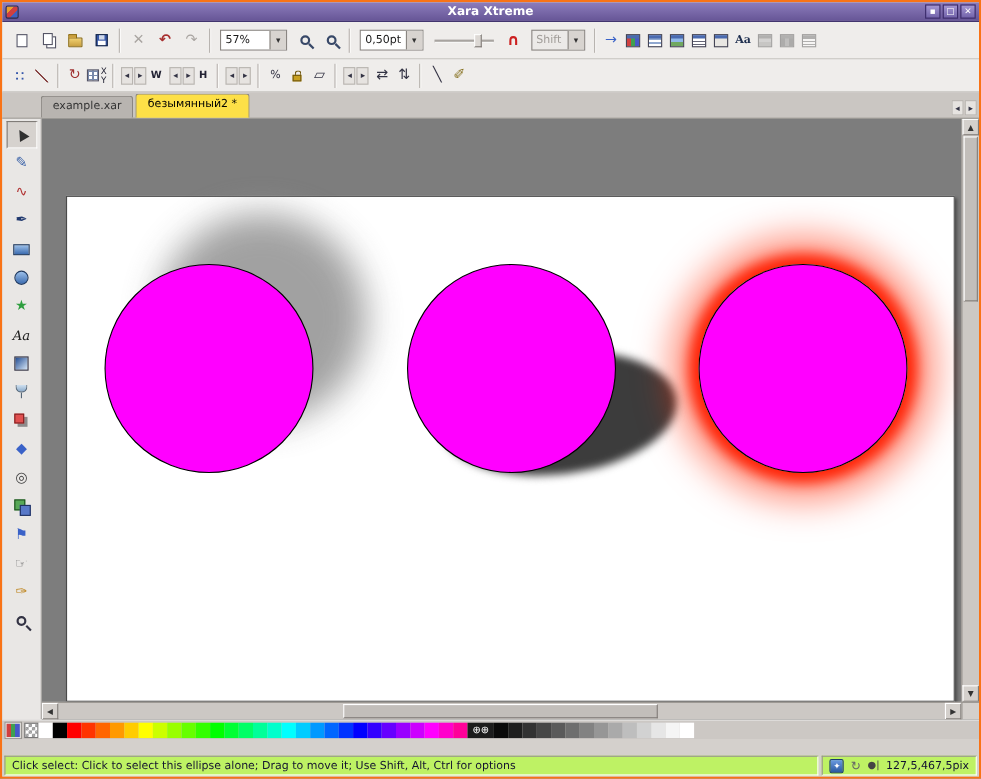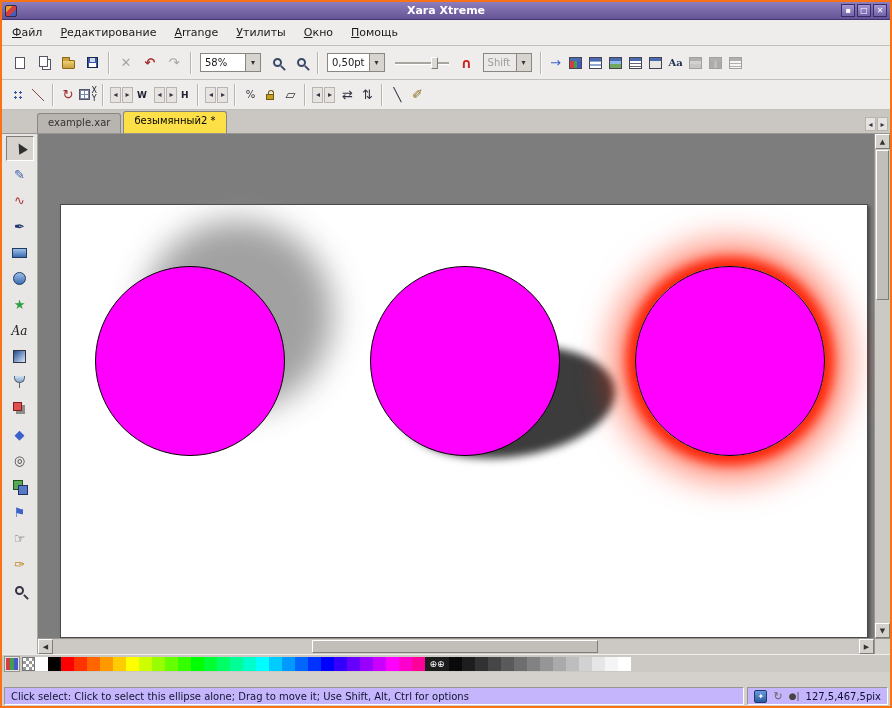--- a/index.html
+++ b/index.html
@@ -170,21 +170,21 @@
   .swatch.checker{background-image:linear-gradient(45deg,#999 25%,transparent 25%,transparent 75%,#999 75%),
     linear-gradient(45deg,#999 25%,#fff 25%,#fff 75%,#999 75%);
     background-size:6px 6px;background-position:0 0,3px 3px;border:1px solid #777;}
   .pal-colors{display:flex;}
   .swatch.marker{width:24px;background:#1c1c1c;color:#fff;font-size:9px;line-height:14px;text-align:center;}
   .pal-rest{flex:1;}
   
   .statusgap{height:14px;flex:0 0 14px;background:#d4d0cc;}
   .statusbar{height:20px;flex:0 0 20px;background:#d4d0cc;display:flex;align-items:stretch;
     gap:3px;padding:1px 2px;}
-  .sb-cell{border:1px solid;border-color:#98948f #fff #fff #98948f;background:#c4b5fd;
+  .sb-cell{border:1px solid;border-color:#98948f #fff #fff #98948f;background:#bef264;
     display:flex;align-items:center;padding:0 6px;font-size:10px;color:#141430;}
   .sb-hint{flex:1;white-space:nowrap;overflow:hidden;}
   .sb-right{gap:6px;}
   .sb-ic1{width:13px;height:13px;border-radius:2px;border:1px solid #1a3a70;
     background:linear-gradient(#6a9ae0,#2a5aa0);color:#fff;font-size:8px;line-height:12px;text-align:center;}
   .sb-ic2{font-size:11px;color:#666;line-height:1;}
   .sb-ic3{font-size:9px;color:#444;line-height:1;}
   .coords{font-size:10px;color:#101030;text-align:right;}
   button{font-family:inherit;}
 </style>
@@ -196,28 +196,20 @@
   <div class="titlebar">
     <div class="win-icon"></div>
     <span class="win-title">Xara Xtreme</span>
     <div class="win-btns">
       <button class="wbtn">▪</button>
       <button class="wbtn">□</button>
       <button class="wbtn">✕</button>
     </div>
   </div>
 
-  <div class="menubar">
-      <span class="menu-item">Файл</span>
-      <span class="menu-item">Редактирование</span>
-      <span class="menu-item">Arrange</span>
-      <span class="menu-item">Утилиты</span>
-      <span class="menu-item">Окно</span>
-      <span class="menu-item">Помощь</span>
-    </div>
 
   <div class="toolbar toolbar1">
     <button class="tbtn">
         <i class="ic-page"></i>
       </button>
     <button class="tbtn">
         <i class="ic-copy"></i>
       </button>
     <button class="tbtn">
         <i class="ic-folder"></i>
@@ -230,21 +222,21 @@
         <span class="g dis">✕</span>
       </button>
     <button class="tbtn">
         <span class="g undo">↶</span>
       </button>
     <button class="tbtn">
         <span class="g dis">↷</span>
       </button>
     <span class="sep"></span>
     <div class="combo">
-      <span class="combo-val">58%</span>
+      <span class="combo-val">57%</span>
       <span class="combo-btn">▾</span>
     </div>
     <button class="tbtn">
         <i class="mag"></i>
       </button>
     <button class="tbtn">
         <i class="mag"></i>
       </button>
     <span class="sep"></span>
     <div class="combo small">

